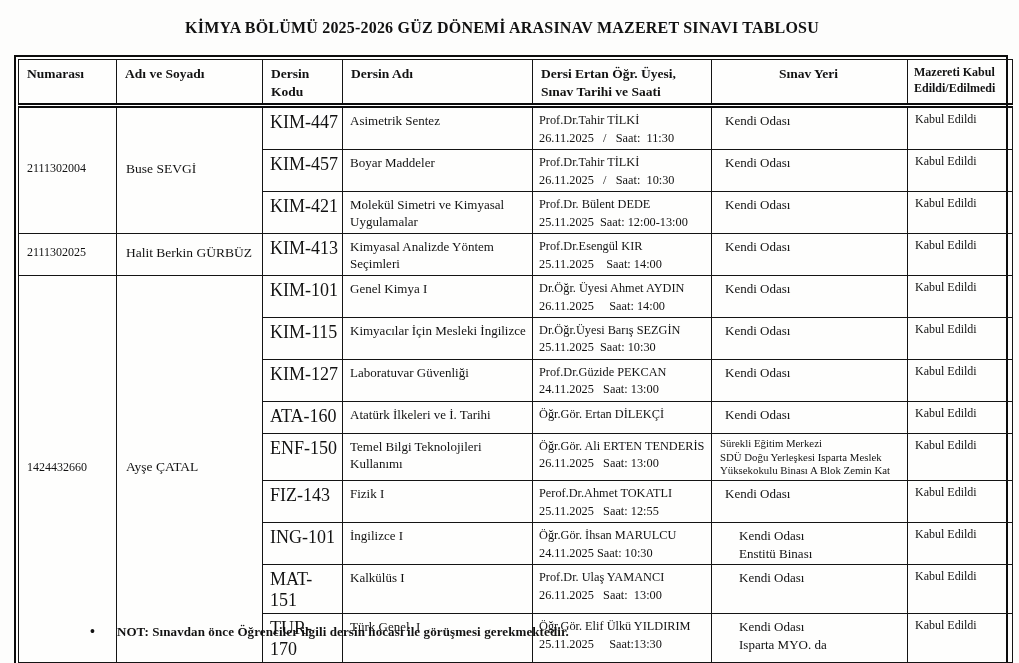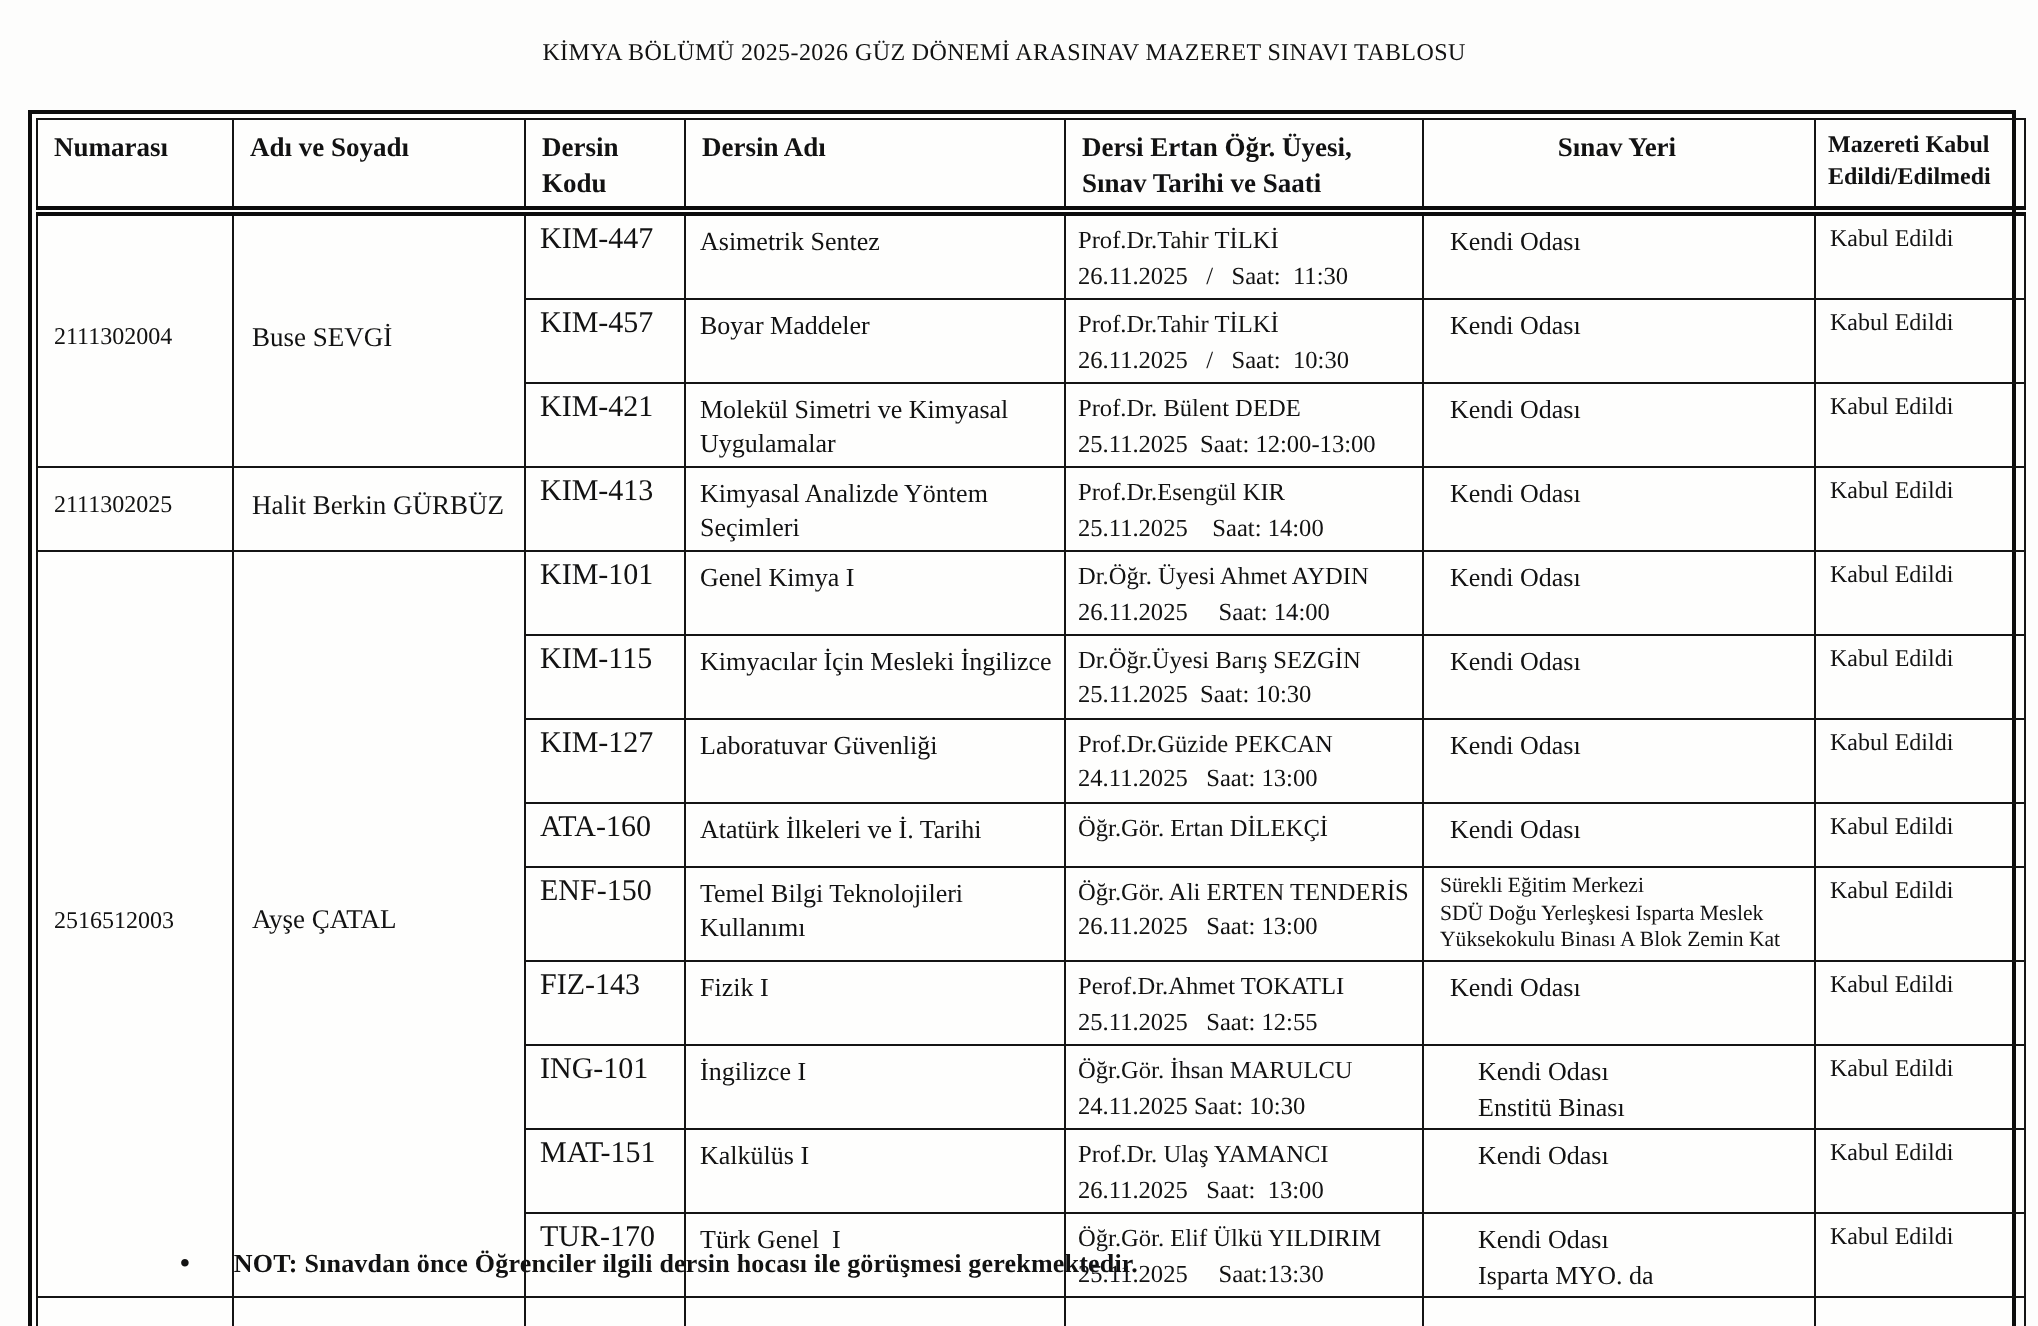--- a/index.html
+++ b/index.html
@@ -8,22 +8,22 @@
     background: #fdfdfc;
     color: #121212;
     font-family: "Liberation Serif", "DejaVu Serif", serif;
     overflow: hidden;
     position: relative;
   }
   .title {
     position: absolute;
     top: 19px; left: 0; width: 1004px;
     text-align: center;
-    font-weight: normal;
-    font-size: 12px;
+    font-weight: bold;
+    font-size: 16px;
     letter-spacing: 0.2px;
   }
   .tbl-outer {
     position: absolute;
     left: 14px; top: 55px;
     width: 994px;
     border: 2.5px solid #0c0c0c;
     padding: 2px;
     background: #fefefd;
   }
@@ -56,21 +56,21 @@
     font-size: 12px;
     padding-left: 8px;
     padding-bottom: 8px;
   }
   td.c-ad {
     vertical-align: middle;
     font-size: 13.5px;
     padding-left: 9px;
     padding-bottom: 8px;
   }
-  td.c-kod { font-size: 15px; }
+  td.c-kod { font-size: 18px; }
   td.c-ders { white-space: pre-wrap; line-height: 1.32; margin-left: 20px; }
   td.c-hoca {
     font-size: 12.3px;
     white-space: pre;
     line-height: 1.42;
     padding-left: 6px;
     margin-left: 40px;
   }
   td.c-yer {
     white-space: pre;
@@ -156,21 +156,21 @@
         <td class="c-num">2111302025</td>
         <td class="c-ad">Halit Berkin GÜRBÜZ</td>
         <td class="c-kod">KIM-413</td>
         <td class="c-ders">Kimyasal Analizde Yöntem Seçimleri</td>
         <td class="c-hoca">Prof.Dr.Esengül KIR
 25.11.2025    Saat: 14:00</td>
         <td class="c-yer">Kendi Odası</td>
         <td class="c-maz">Kabul Edildi</td>
       </tr>
       <tr style="height:36px">
-        <td class="c-num" rowspan="9">2516512003</td>
+        <td class="c-num" rowspan="9">1424432660</td>
         <td class="c-ad" rowspan="9">Ayşe ÇATAL</td>
         <td class="c-kod">KIM-101</td>
         <td class="c-ders">Genel Kimya I</td>
         <td class="c-hoca">Dr.Öğr. Üyesi Ahmet AYDIN
 26.11.2025     Saat: 14:00</td>
         <td class="c-yer">Kendi Odası</td>
         <td class="c-maz">Kabul Edildi</td>
       </tr>
       <tr style="height:35px">
         <td class="c-kod">KIM-115</td>

